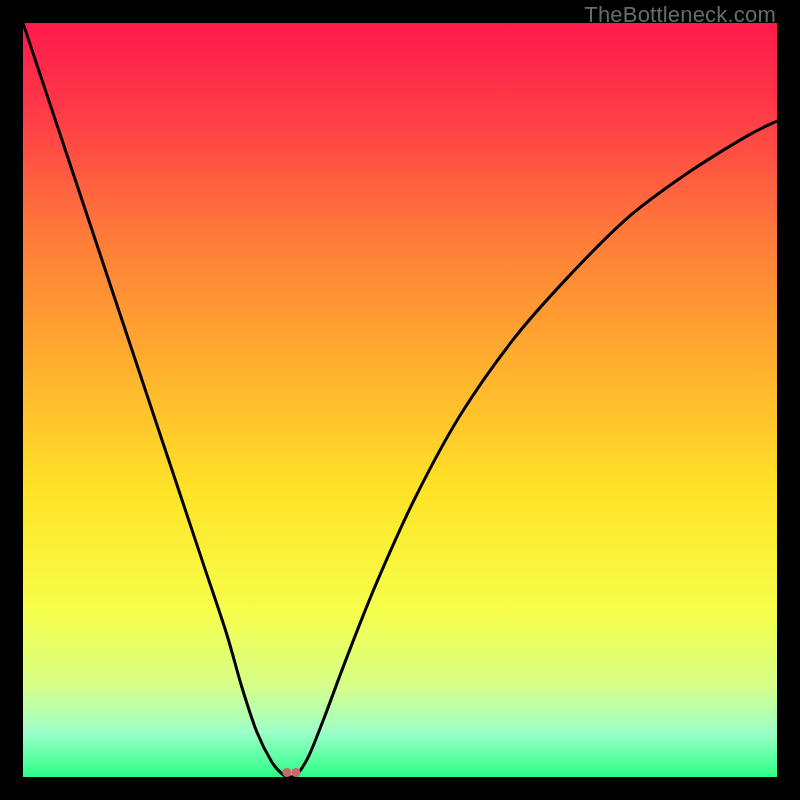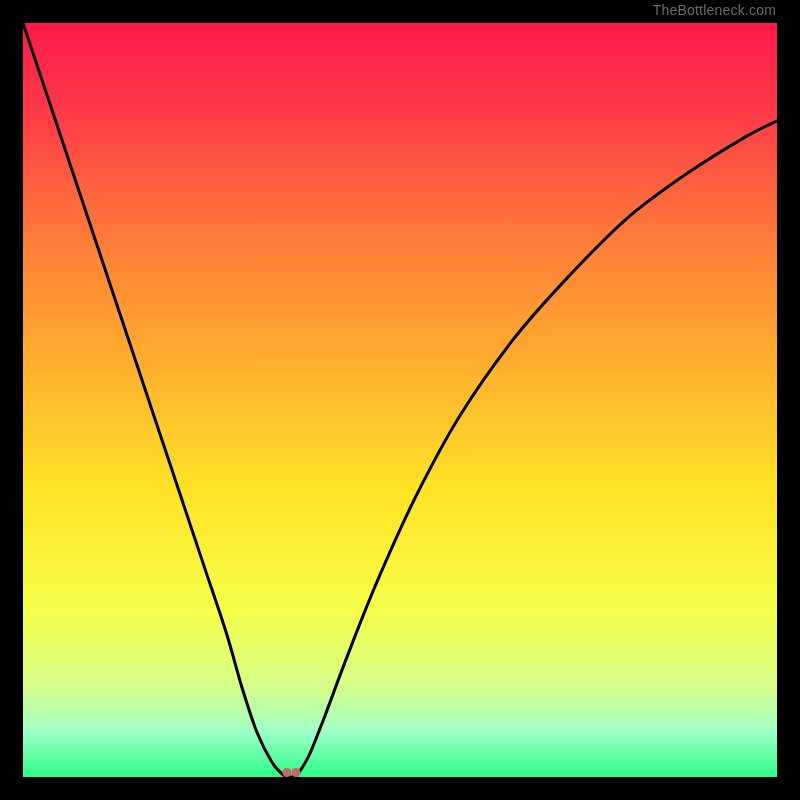--- a/index.html
+++ b/index.html
@@ -24,21 +24,21 @@
     left: 0;
     top: 0;
     width: 754px;
     height: 754px;
   }
   .watermark {
     position: absolute;
     top: 2px;
     right: 24px;
     color: #6a6a6a;
-    font-size: 14px;
+    font-size: 22px;
     letter-spacing: 0.2px;
     font-weight: 500;
   }
   svg { display: block; }
 </style>
 </head>
 <body>
 
 <div class="watermark">TheBottleneck.com</div>
 

